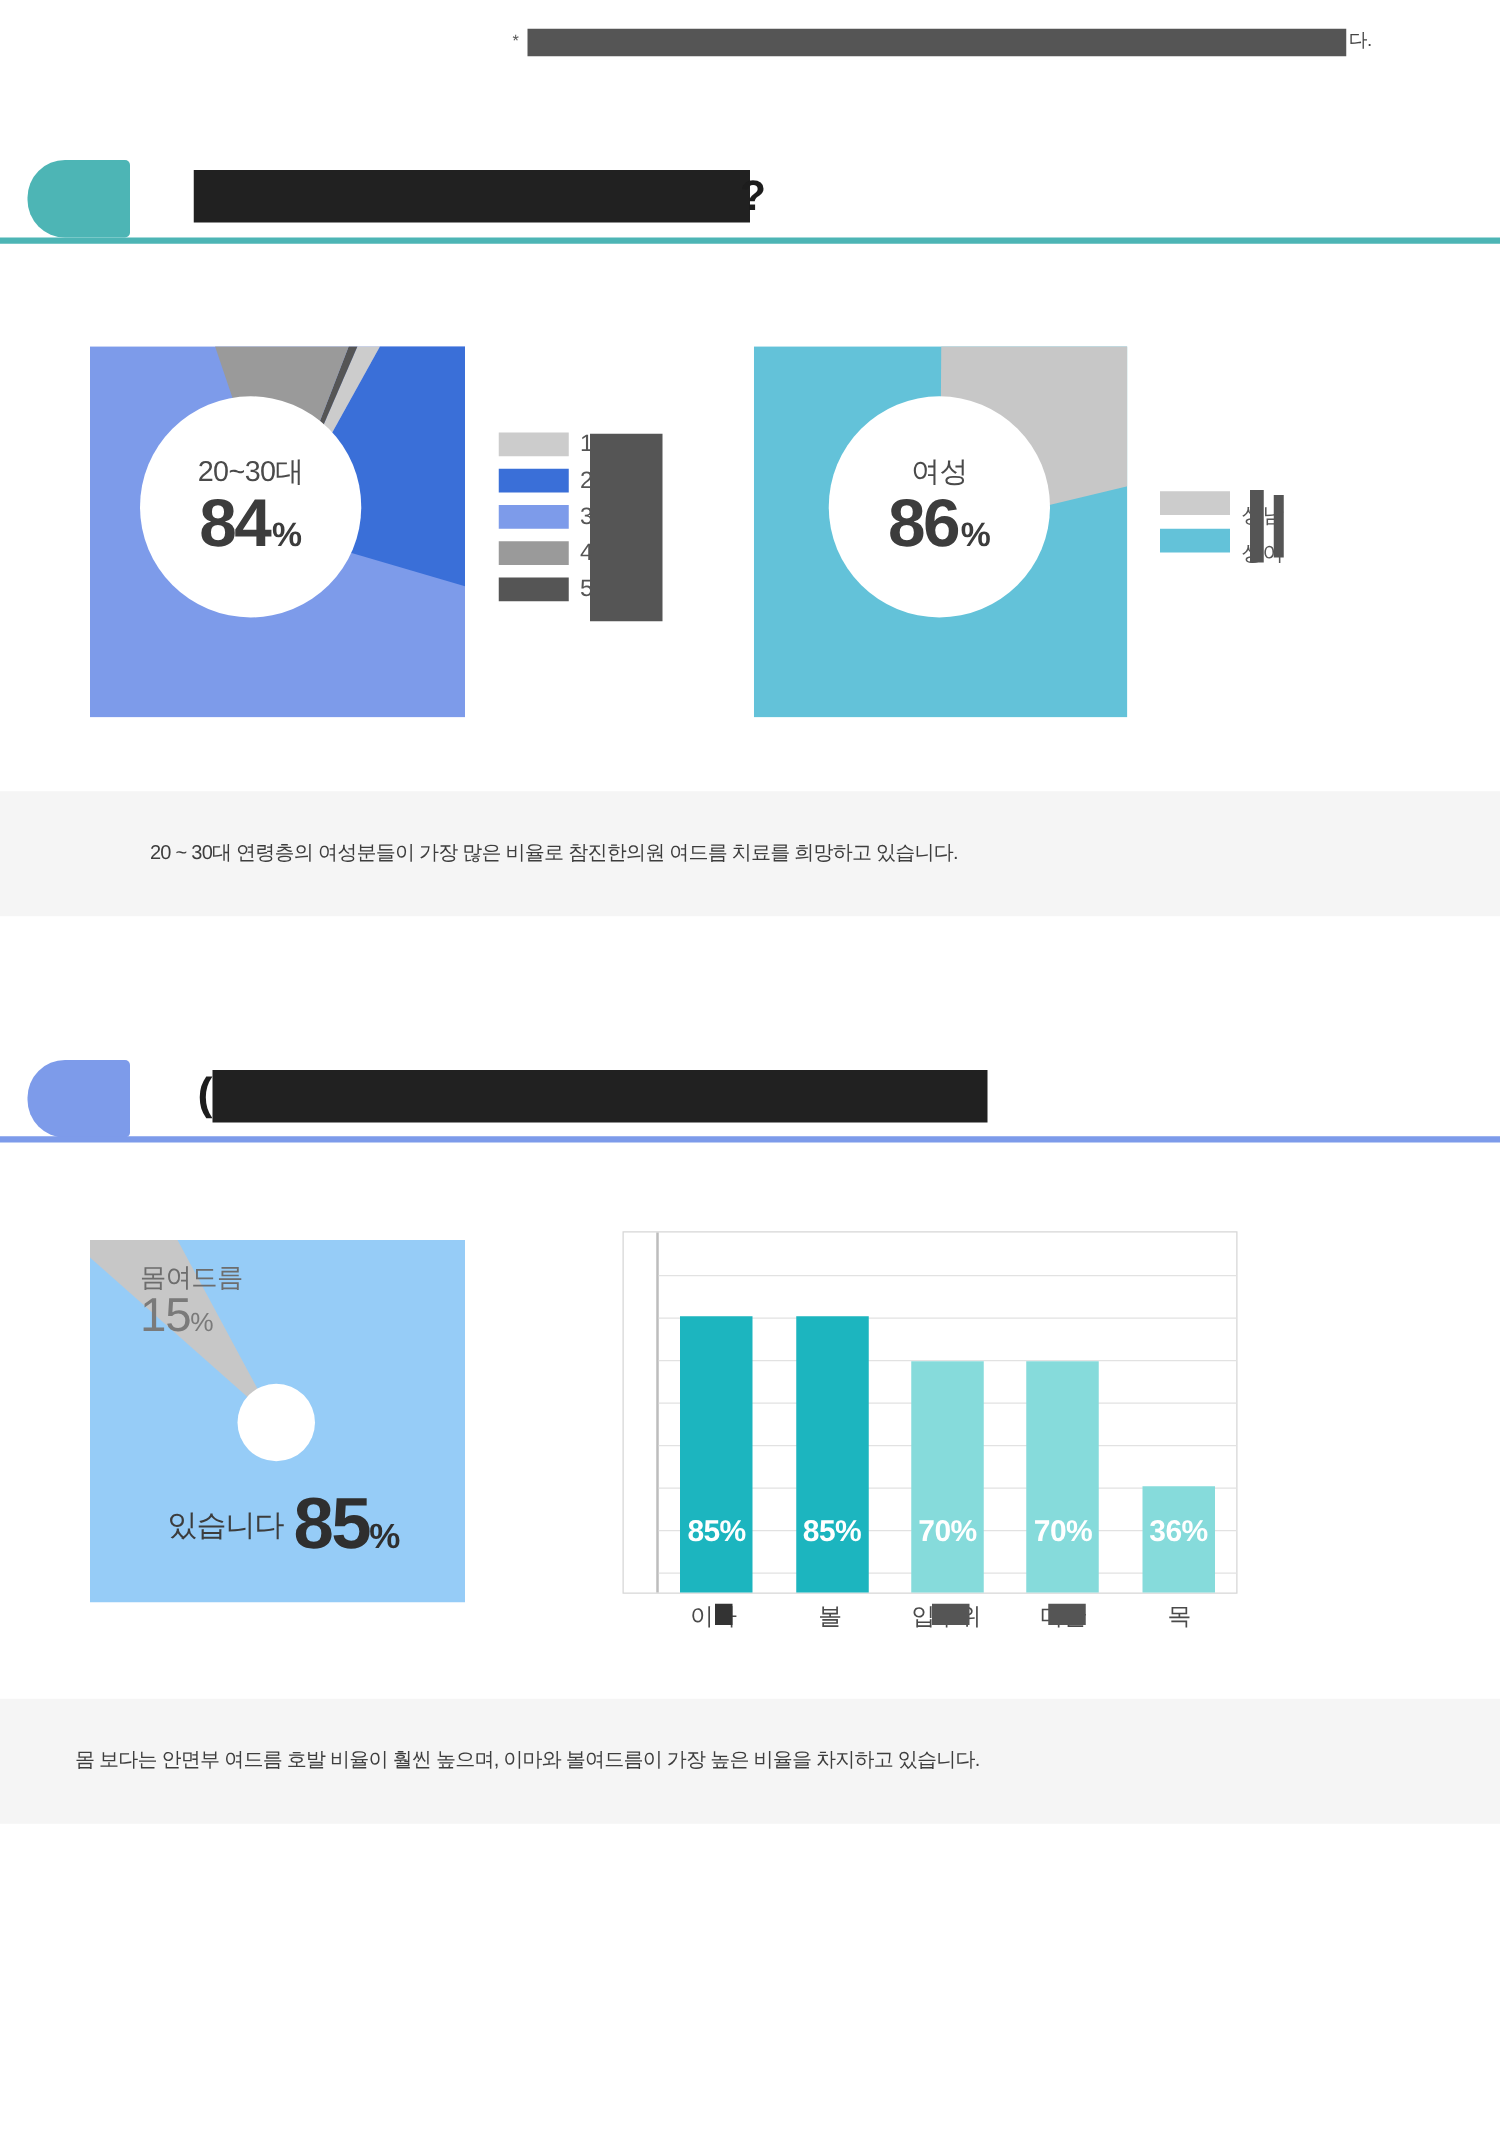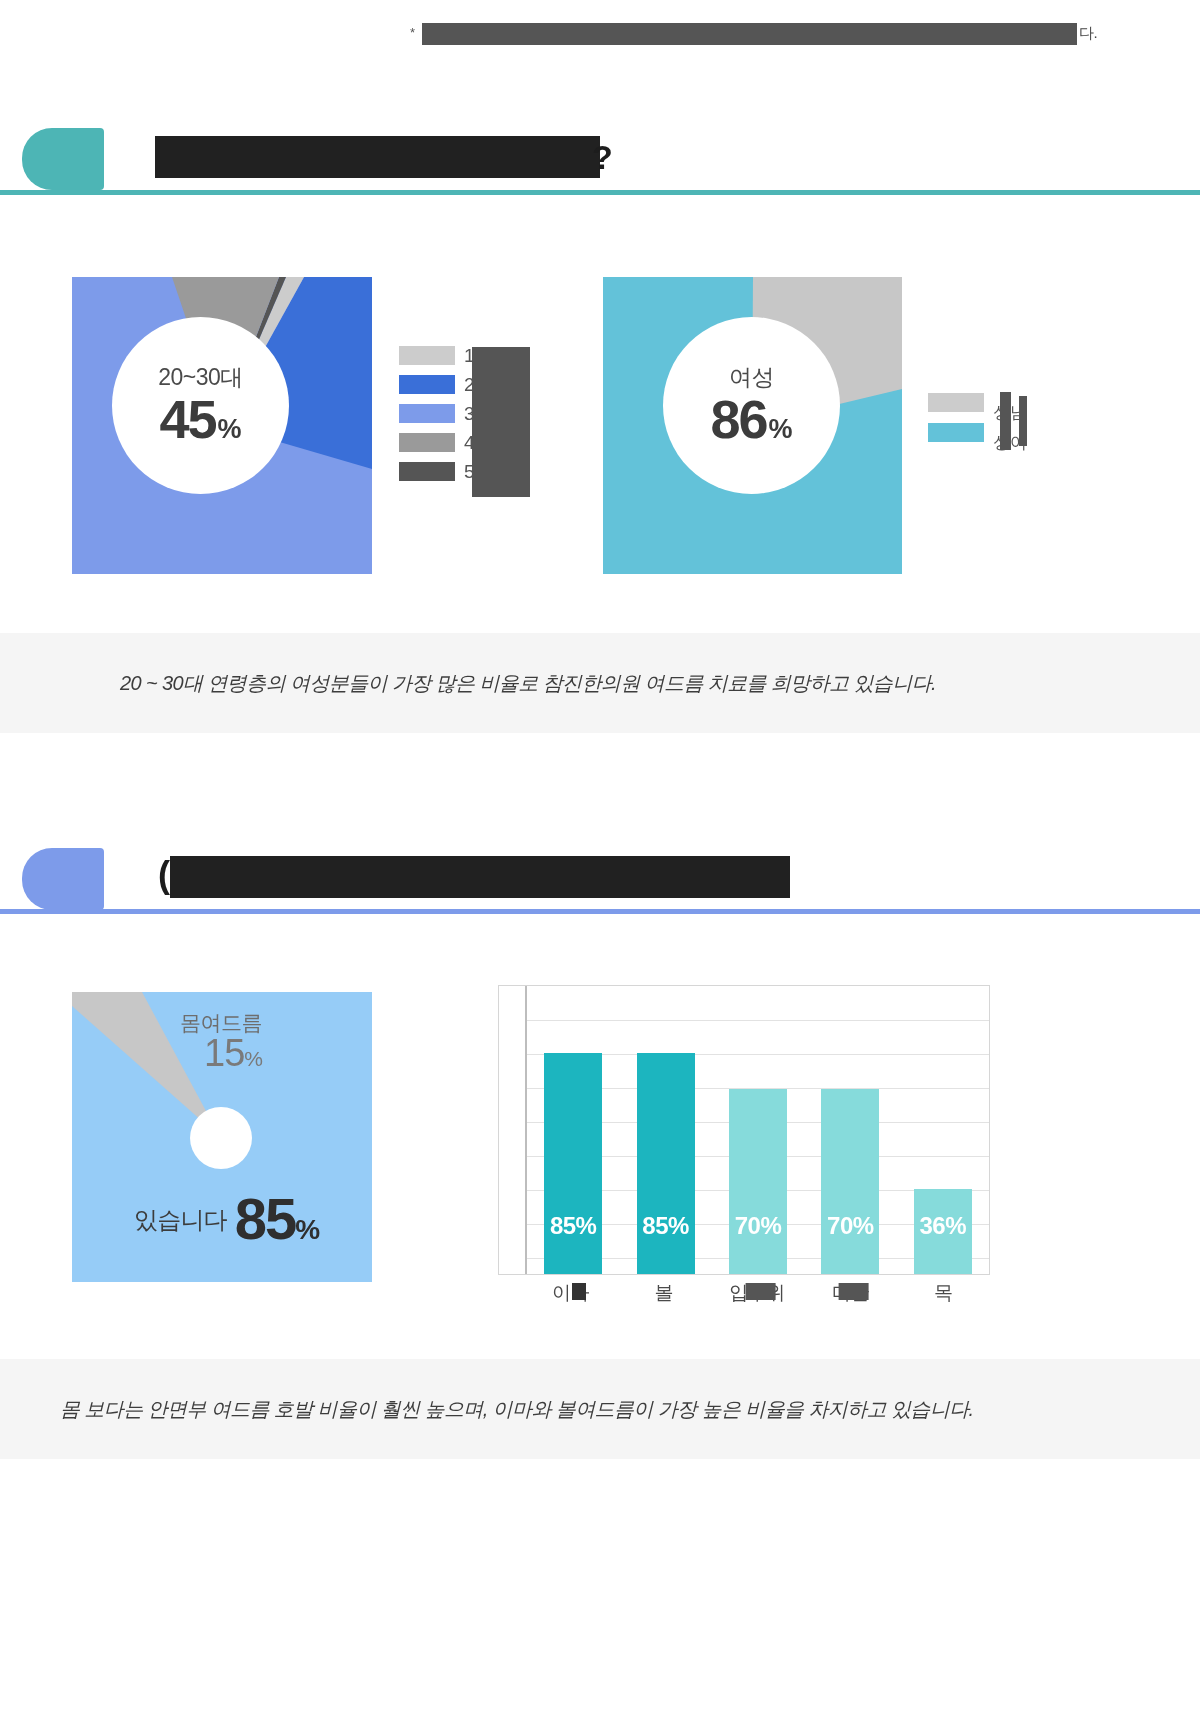--- a/index.html
+++ b/index.html
@@ -45,26 +45,26 @@
   .legend .row{display:flex;align-items:center;margin-bottom:9px;height:20px;}
   .legend .sw{width:56px;height:19px;margin-right:9px;}
   .legend .txt{font-size:19px;color:#555;line-height:19px;}
   .legend.vert .row{margin-bottom:10px;}
   .legend.vert .txt{writing-mode:vertical-rl;font-size:17px;line-height:1;letter-spacing:-1px;}
   .redact{position:absolute;background:#555555;}
 
   
   .caption{position:absolute;left:0;width:1200px;background:#f5f5f5;
            display:flex;align-items:center;}
-  .caption p{margin:0;font-size:20px;color:#3d3d3d;line-height:1.5;letter-spacing:-0.6px;font-style:italic;}
+  .caption p{margin:0;font-size:16px;color:#3d3d3d;line-height:1.5;letter-spacing:-0.6px;}
 
   
   .facepie{position:absolute;}
   .facepie .sq{position:absolute;left:0;top:0;}
-  .facepie .wedgeLbl{position:absolute;text-align:right;line-height:1.05;}
+  .facepie .wedgeLbl{position:absolute;text-align:left;line-height:1.05;}
   .facepie .wedgeLbl .t{font-size:21px;color:#6d6d6d;letter-spacing:-0.5px;}
   .facepie .wedgeLbl .v{font-size:38px;font-weight:normal;color:#7a7a7a;letter-spacing:-1px;}
   .facepie .wedgeLbl .v .pct{font-size:21px;}
   .facepie .mainLbl{position:absolute;display:flex;align-items:flex-end;}
   .facepie .mainLbl .t{font-size:24px;color:#3c3c3c;letter-spacing:-0.8px;margin-bottom:9px;}
   .facepie .mainLbl .v{font-size:58px;font-weight:bold;color:#2f2f2f;line-height:.92;letter-spacing:-2px;margin-left:8px;}
   .facepie .mainLbl .v .pct{font-size:28px;}
   .facepie .dot{position:absolute;border-radius:50%;background:#ffffff;}
 
   
@@ -104,21 +104,21 @@
 
         <polygon points="150,148 214,0 232,0" fill="#cccccc"></polygon>
 
         <polygon points="150,148 207,0 214,0" fill="#555555"></polygon>
 
         <polygon points="150,148 100,0 207,0" fill="#9a9a9a"></polygon>
       </svg>
     </div>
     <div class="hole" style="left:40px;top:40px;width:177px;height:177px;">
       <div class="lbl">20~30대</div>
-      <div class="val"><span>45</span><span class="pct">%</span></div>
+      <div class="val"><span>84</span><span class="pct">%</span></div>
     </div>
   </div>
 
   <div class="legend" style="left:399px;top:345px;">
     <div class="row">
       <span class="sw" style="background:#cccccc;"></span>
       <span class="txt">1</span>
     </div>
     <div class="row">
       <span class="sw" style="background:#3a6fd8;"></span>

